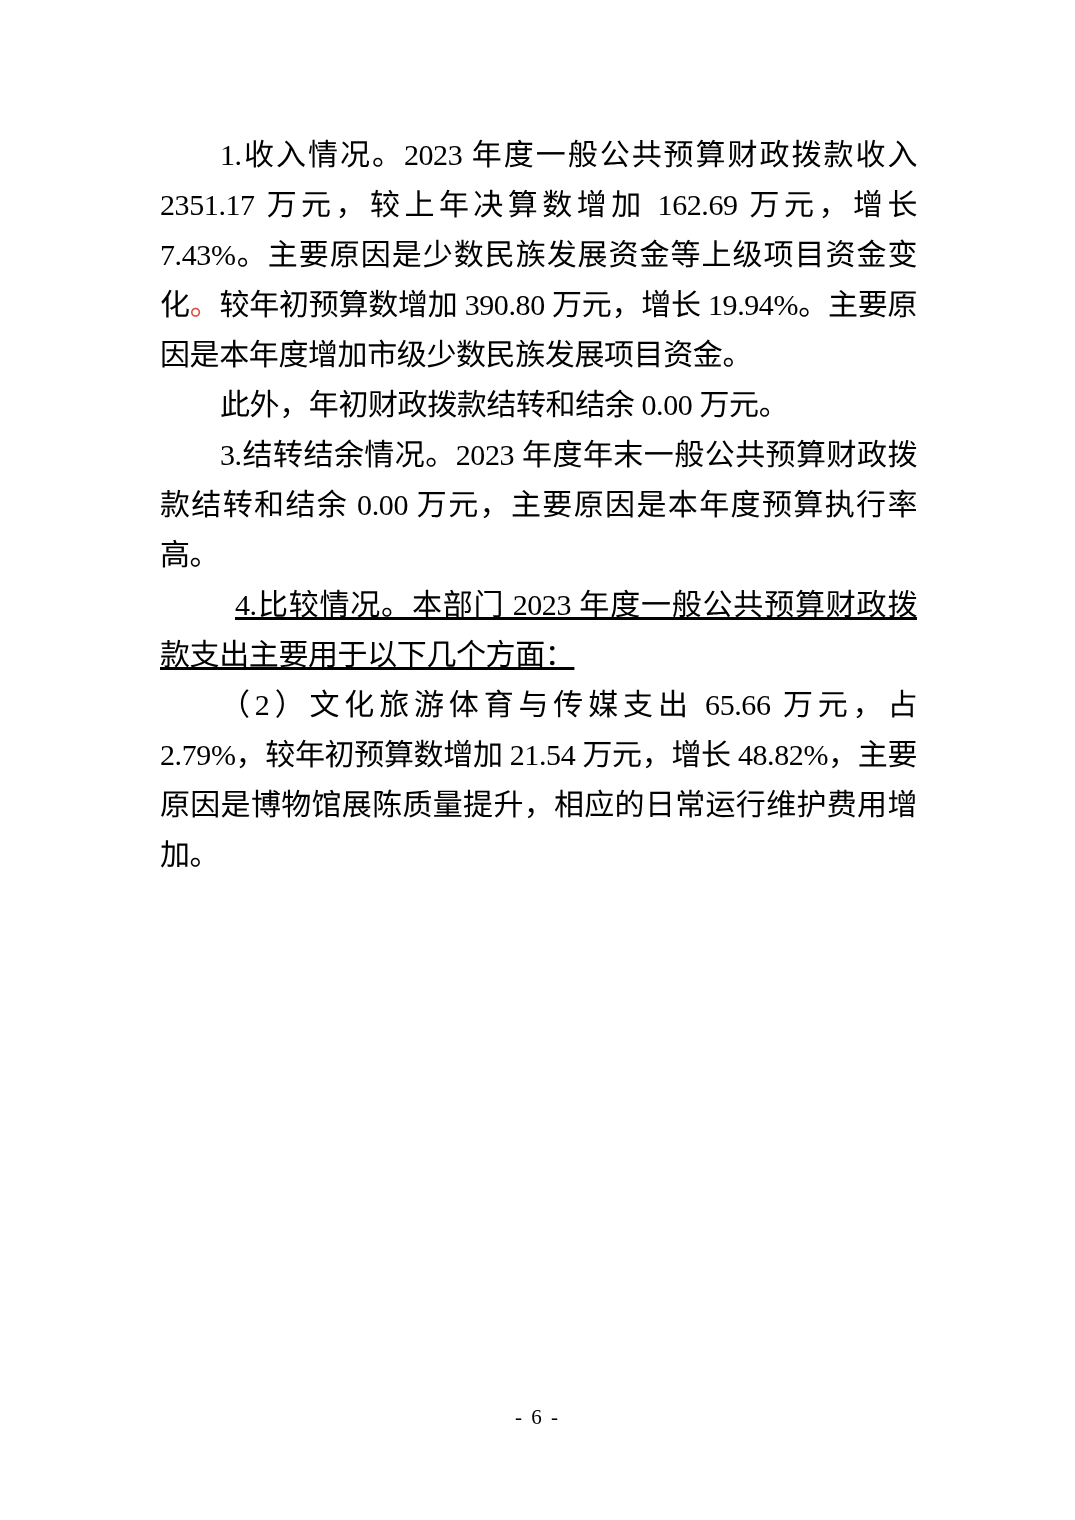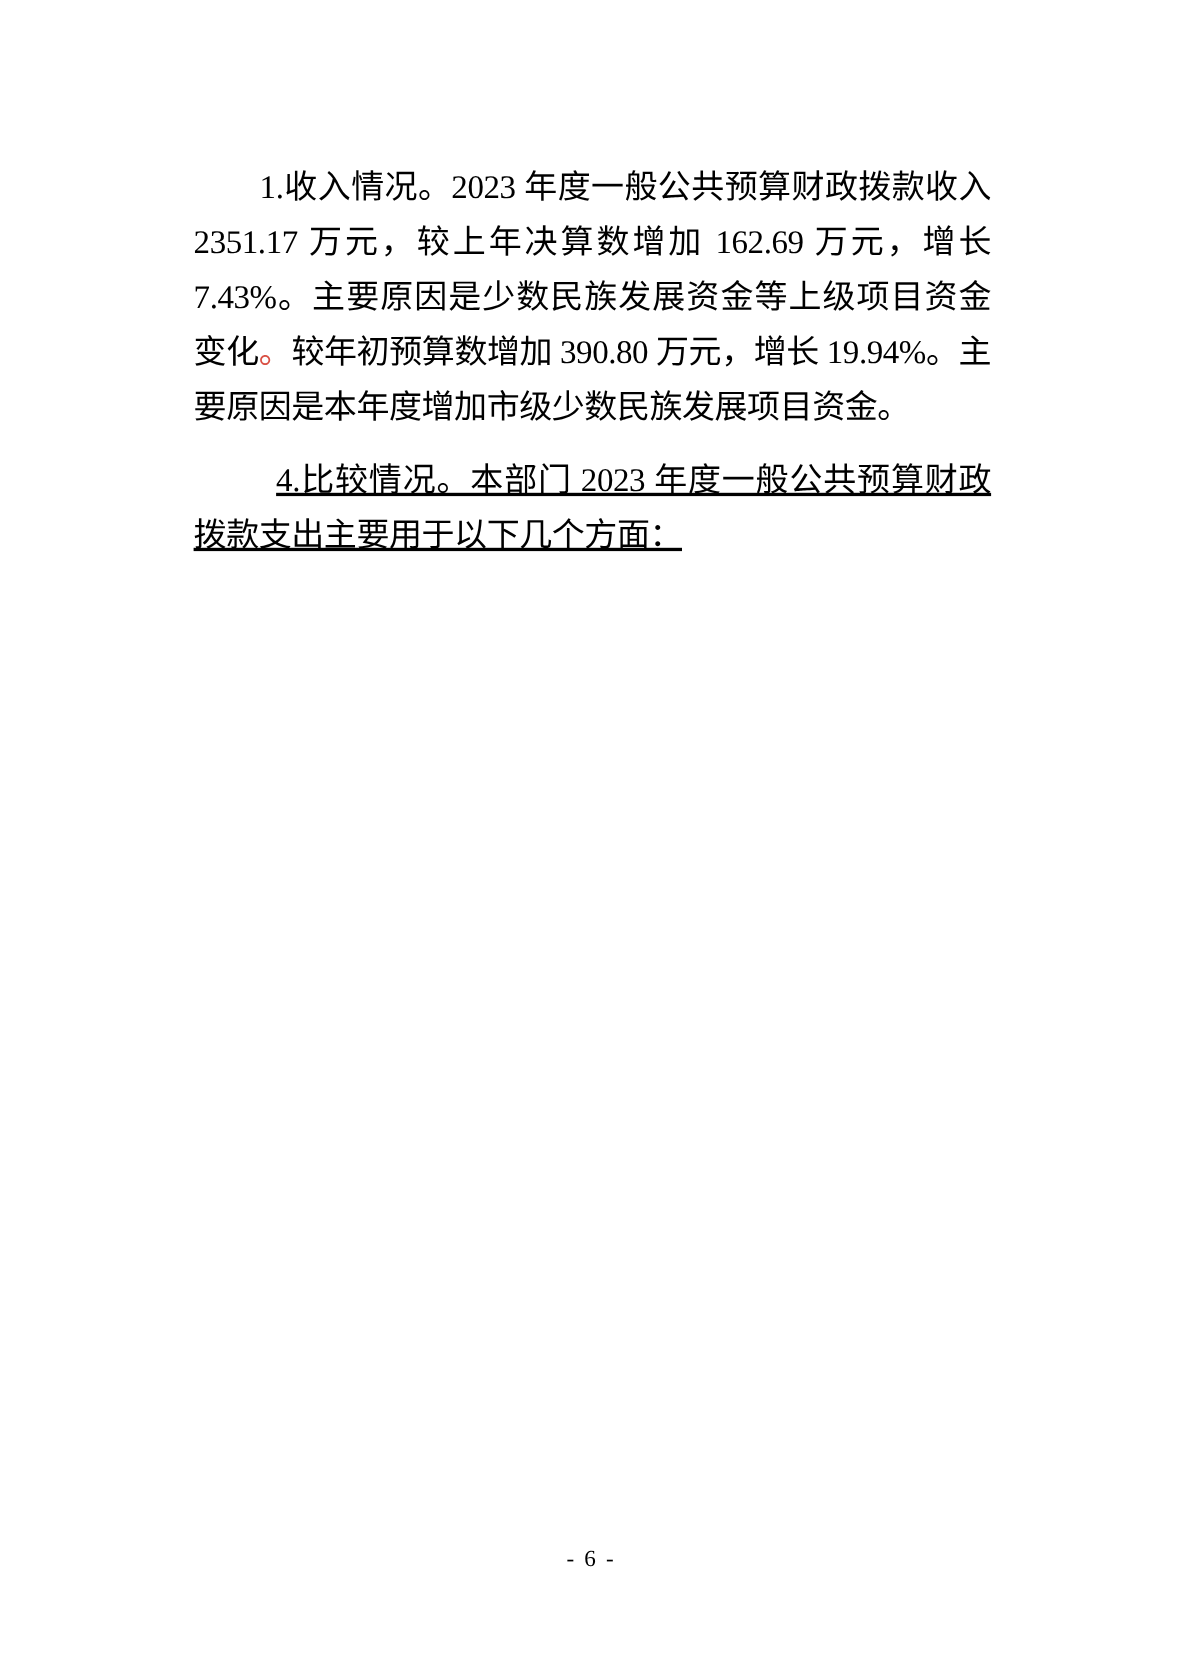--- a/index.html
+++ b/index.html
@@ -16,21 +16,21 @@
     font-family: "Liberation Serif", "DejaVu Serif", serif;
     color: #000000;
   }
   .content {
     position: absolute;
     left: 160px;
     top: 130px;
     width: 757px;
   }
   p.para {
-    margin: 16px;
+    margin: 0;
     font-size: 30px;
     line-height: 50px;
     letter-spacing: -0.4px;
     text-align: justify;
     text-justify: inter-character;
     text-indent: 2em;
     word-break: normal;
   }
   p.para.extra-indent {
     text-indent: 2.5em;
@@ -49,16 +49,19 @@
     letter-spacing: 2px;
     color: #000000;
   }
 </style>
 </head>
 <body>
 
 <div class="page">
   <div class="content">
     <p class="para"><span>1.收入情况。2023 年度一般公共预算财政拨款收入 2351.17 万元，较上年决算数增加 162.69 万元，增长 7.43%。主要原因是少数民族发展资金等上级项目资金变化</span><span class="red">。</span><span>较年初预算数增加 390.80 万元，增长 19.94%。主要原因是本年度增加市级少数民族发展项目资金。</span></p>
+    <p class="para"><span>此外，年初财政拨款结转和结余 0.00 万元。</span></p>
+    <p class="para"><span>3.结转结余情况。2023 年度年末一般公共预算财政拨款结转和结余 0.00 万元，主要原因是本年度预算执行率高。</span></p>
     <p class="para extra-indent"><span>4.比较情况。本部门 2023 年度一般公共预算财政拨款支出主要用于以下几个方面：</span></p>
+    <p class="para"><span>（2）文化旅游体育与传媒支出 65.66 万元，占 2.79%，较年初预算数增加 21.54 万元，增长 48.82%，主要原因是博物馆展陈质量提升，相应的日常运行维护费用增加。</span></p>
   </div>
   <div class="footer">- 6 -</div>
 </div>
 
 </body></html>

